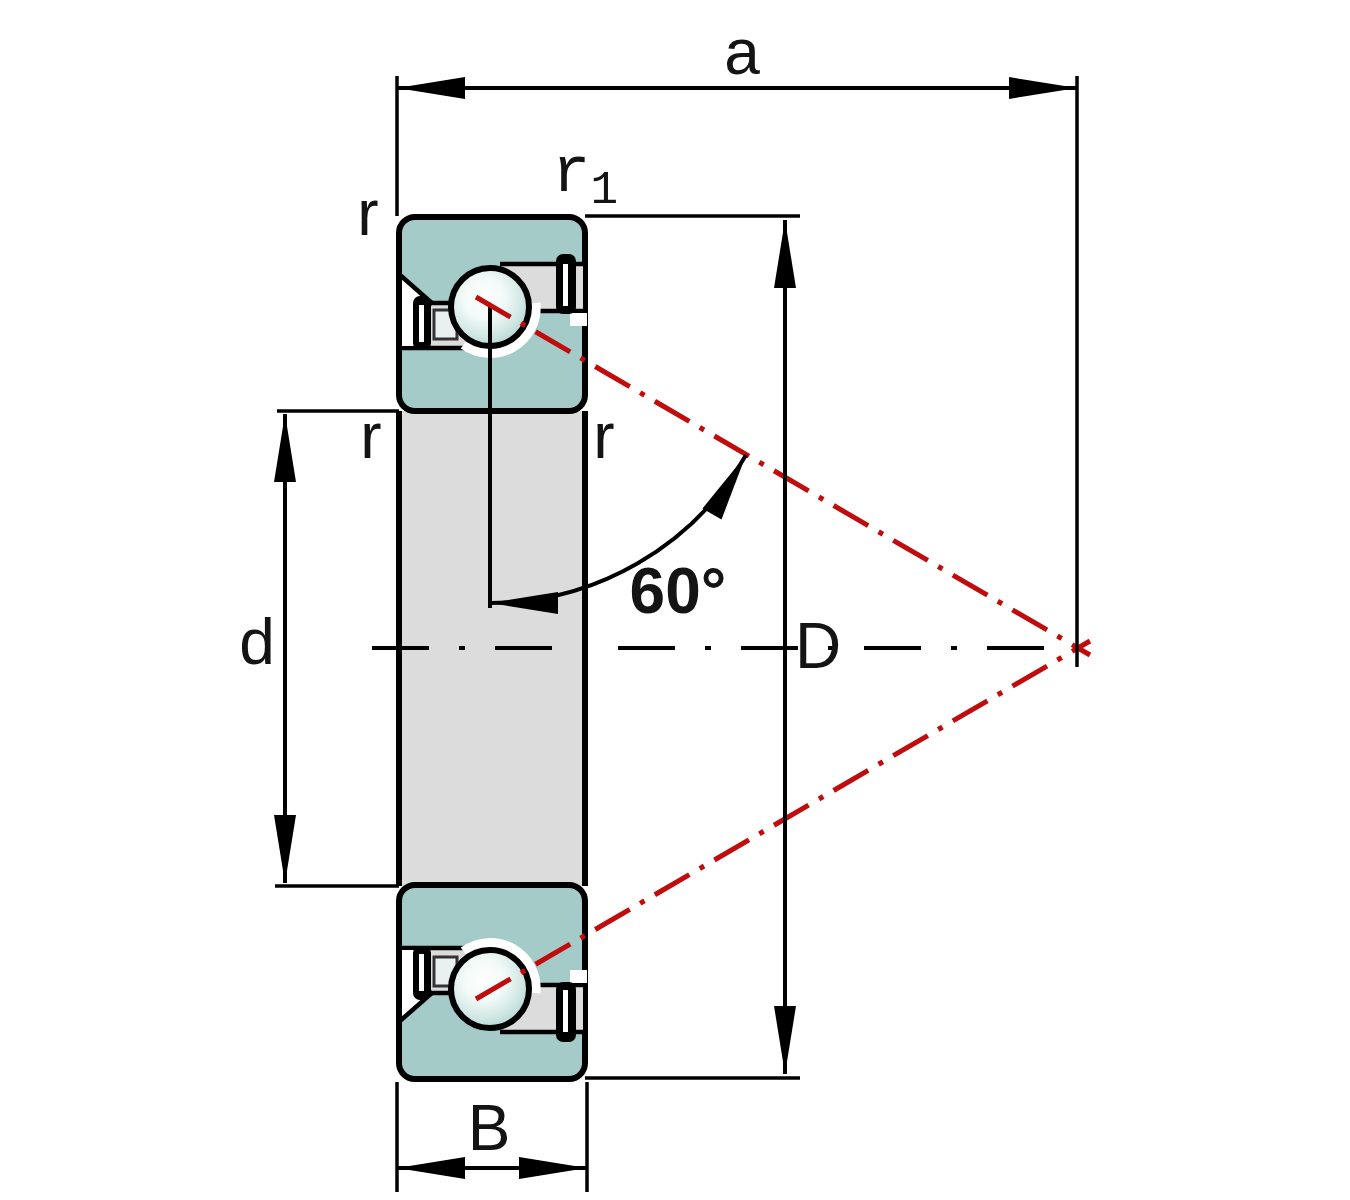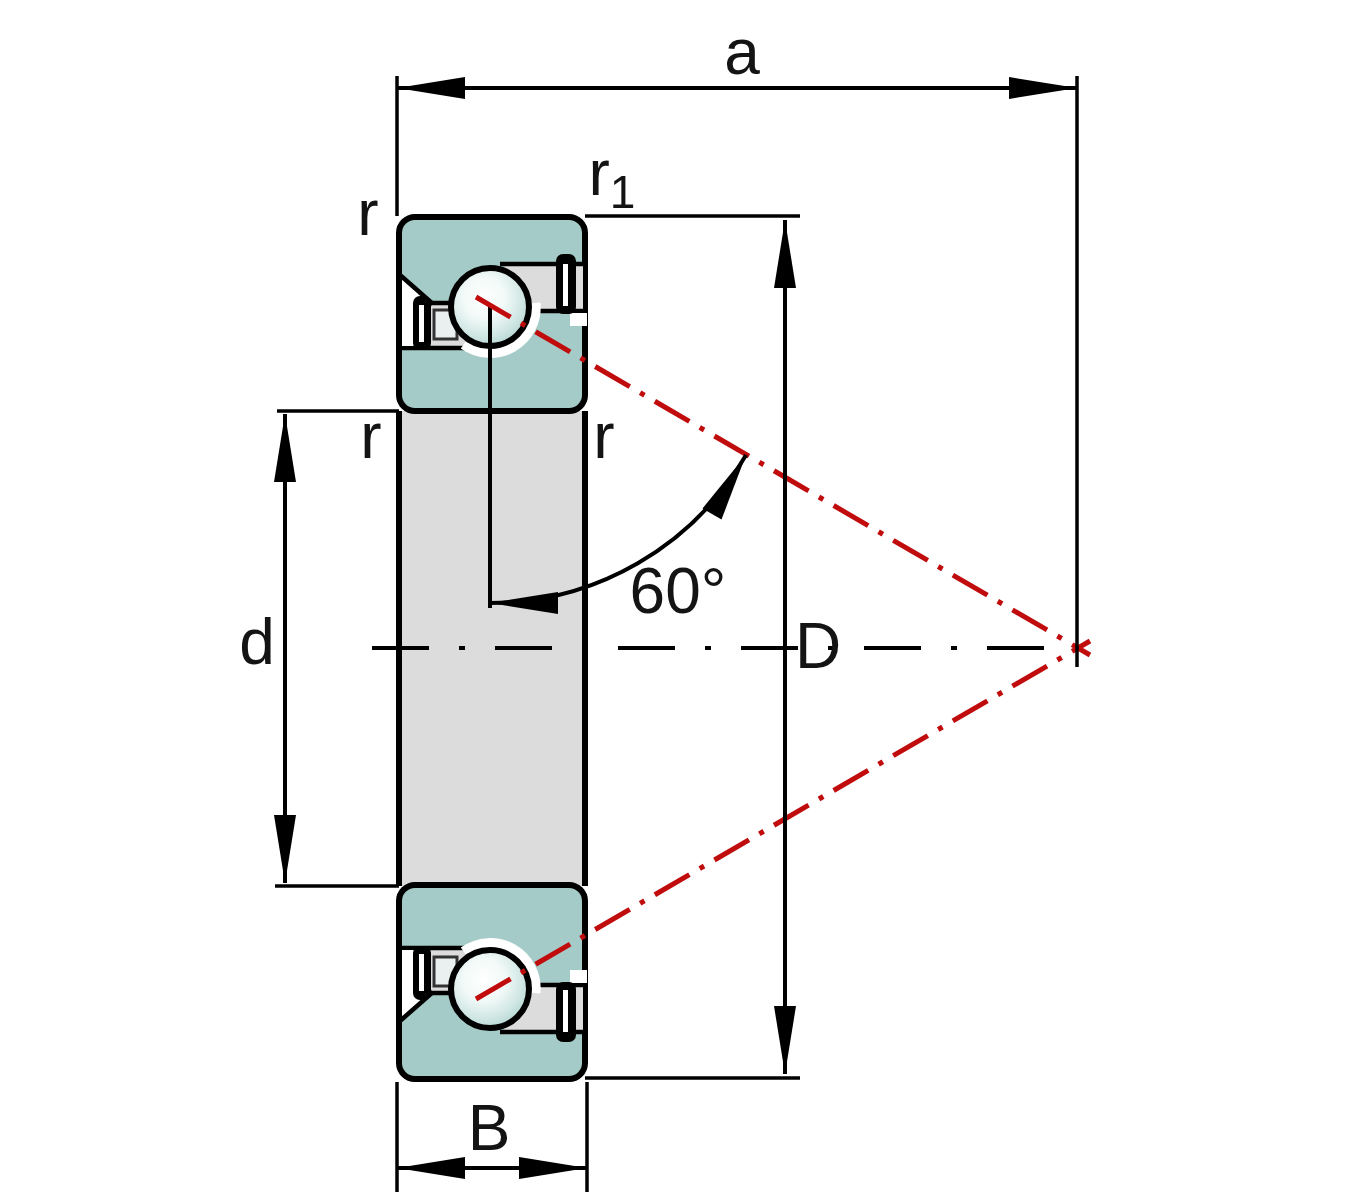--- a/index.html
+++ b/index.html
@@ -112,28 +112,28 @@
       <path d="M397,88 H1077" marker-start="url(#arr)" marker-end="url(#arr)"></path>
       <path d="M785,220 V1074" marker-start="url(#arr)" marker-end="url(#arr)"></path>
       <path d="M285,414 V883" marker-start="url(#arr)" marker-end="url(#arr)"></path>
       <path d="M397,1168 H587" marker-start="url(#arr)" marker-end="url(#arr)"></path>
       <path d="M490,603 A296,296 0 0 0 746,455" marker-start="url(#arr)" marker-end="url(#arr)"></path>
     </g>
   </svg>
 
   <div class="lbl" style="left:742px;top:52px;">a</div>
 
-  <div class="lbl" style="left:612px;top:178px;"><span>r</span><sub>1</sub></div>
+  <div class="lbl" style="left:585px;top:178px;font-family:Liberation Mono, monospace;"><span>r</span><sub>1</sub></div>
 
   <div class="lbl" style="left:368px;top:213px;">r</div>
 
   <div class="lbl" style="left:371px;top:436px;">r</div>
 
   <div class="lbl" style="left:604px;top:436px;">r</div>
 
   <div class="lbl" style="left:257px;top:642px;">d</div>
 
   <div class="lbl" style="left:818px;top:646px;">D</div>
 
-  <div class="lbl" style="left:678px;top:591px;">60°</div>
+  <div class="lbl" style="left:678px;top:591px;font-weight:bold;">60°</div>
 
   <div class="lbl" style="left:489px;top:1128px;">B</div>
 </div>
 
 </body></html>

